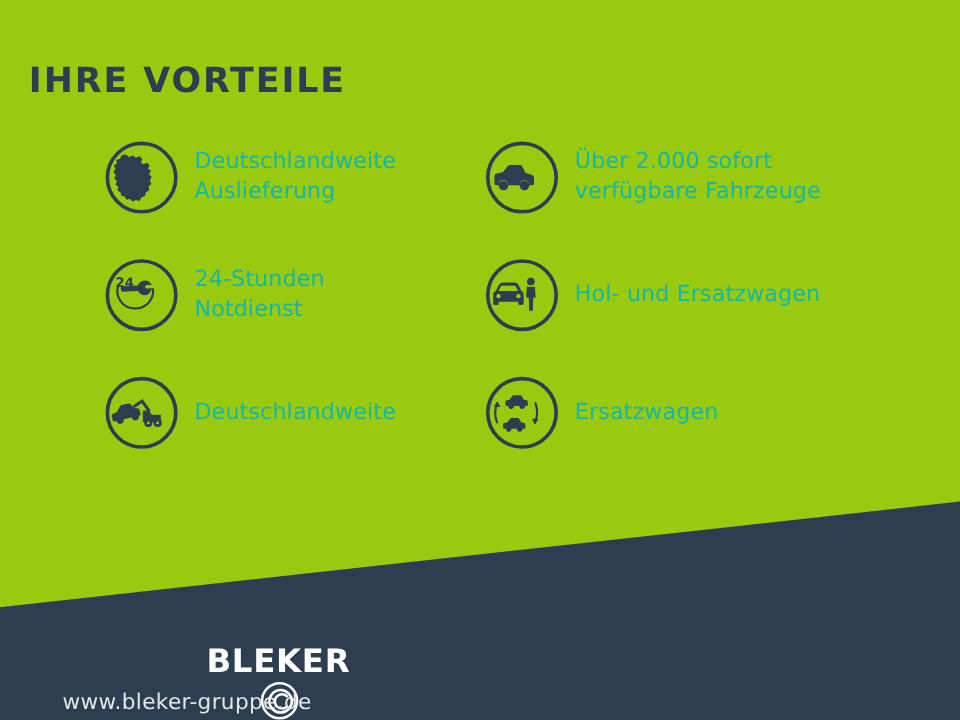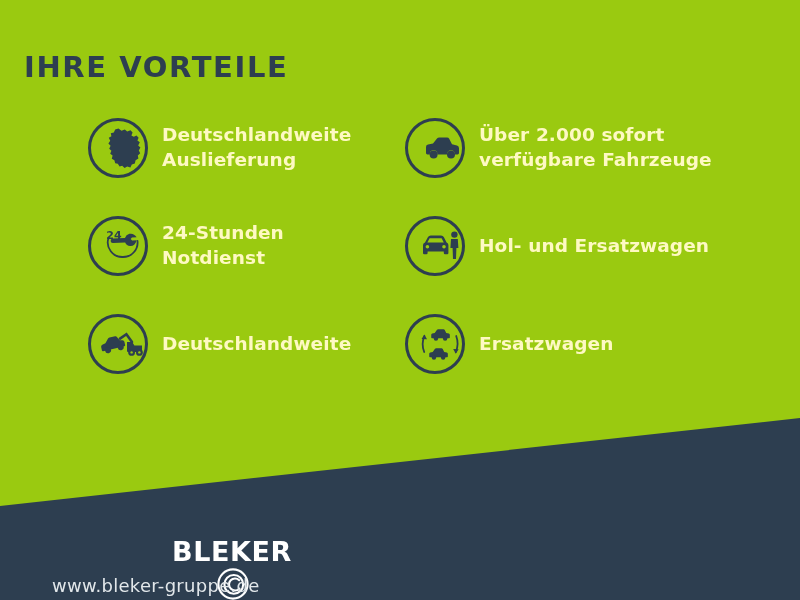--- a/index.html
+++ b/index.html
@@ -73,34 +73,33 @@
   .benefit.col-right { left: 405px; }
 
   .icon-circle {
     width: 60px;
     height: 60px;
     min-width: 60px;
     border: 3px solid #2d3e50;
     border-radius: 50%;
     display: flex;
     align-items: center;
-    justify-content: flex-end;
+    justify-content: flex-start;
     flex: 0 0 60px;
   }
 
   .icon-circle svg { display: block; }
 
   .benefit-label {
     font-size: 18.5px;
     line-height: 1.35;
-    color: #fef9c3;
+    color: #14b8a6;
     font-family: "DejaVu Sans", "Liberation Sans", sans-serif;
     white-space: pre-line;
     letter-spacing: 0.1px;
-    font-weight: bold;
   }
 
   
   .footer {
     position: absolute;
     left: 22px;
     top: 536px;
     width: 420px;
   }
 

